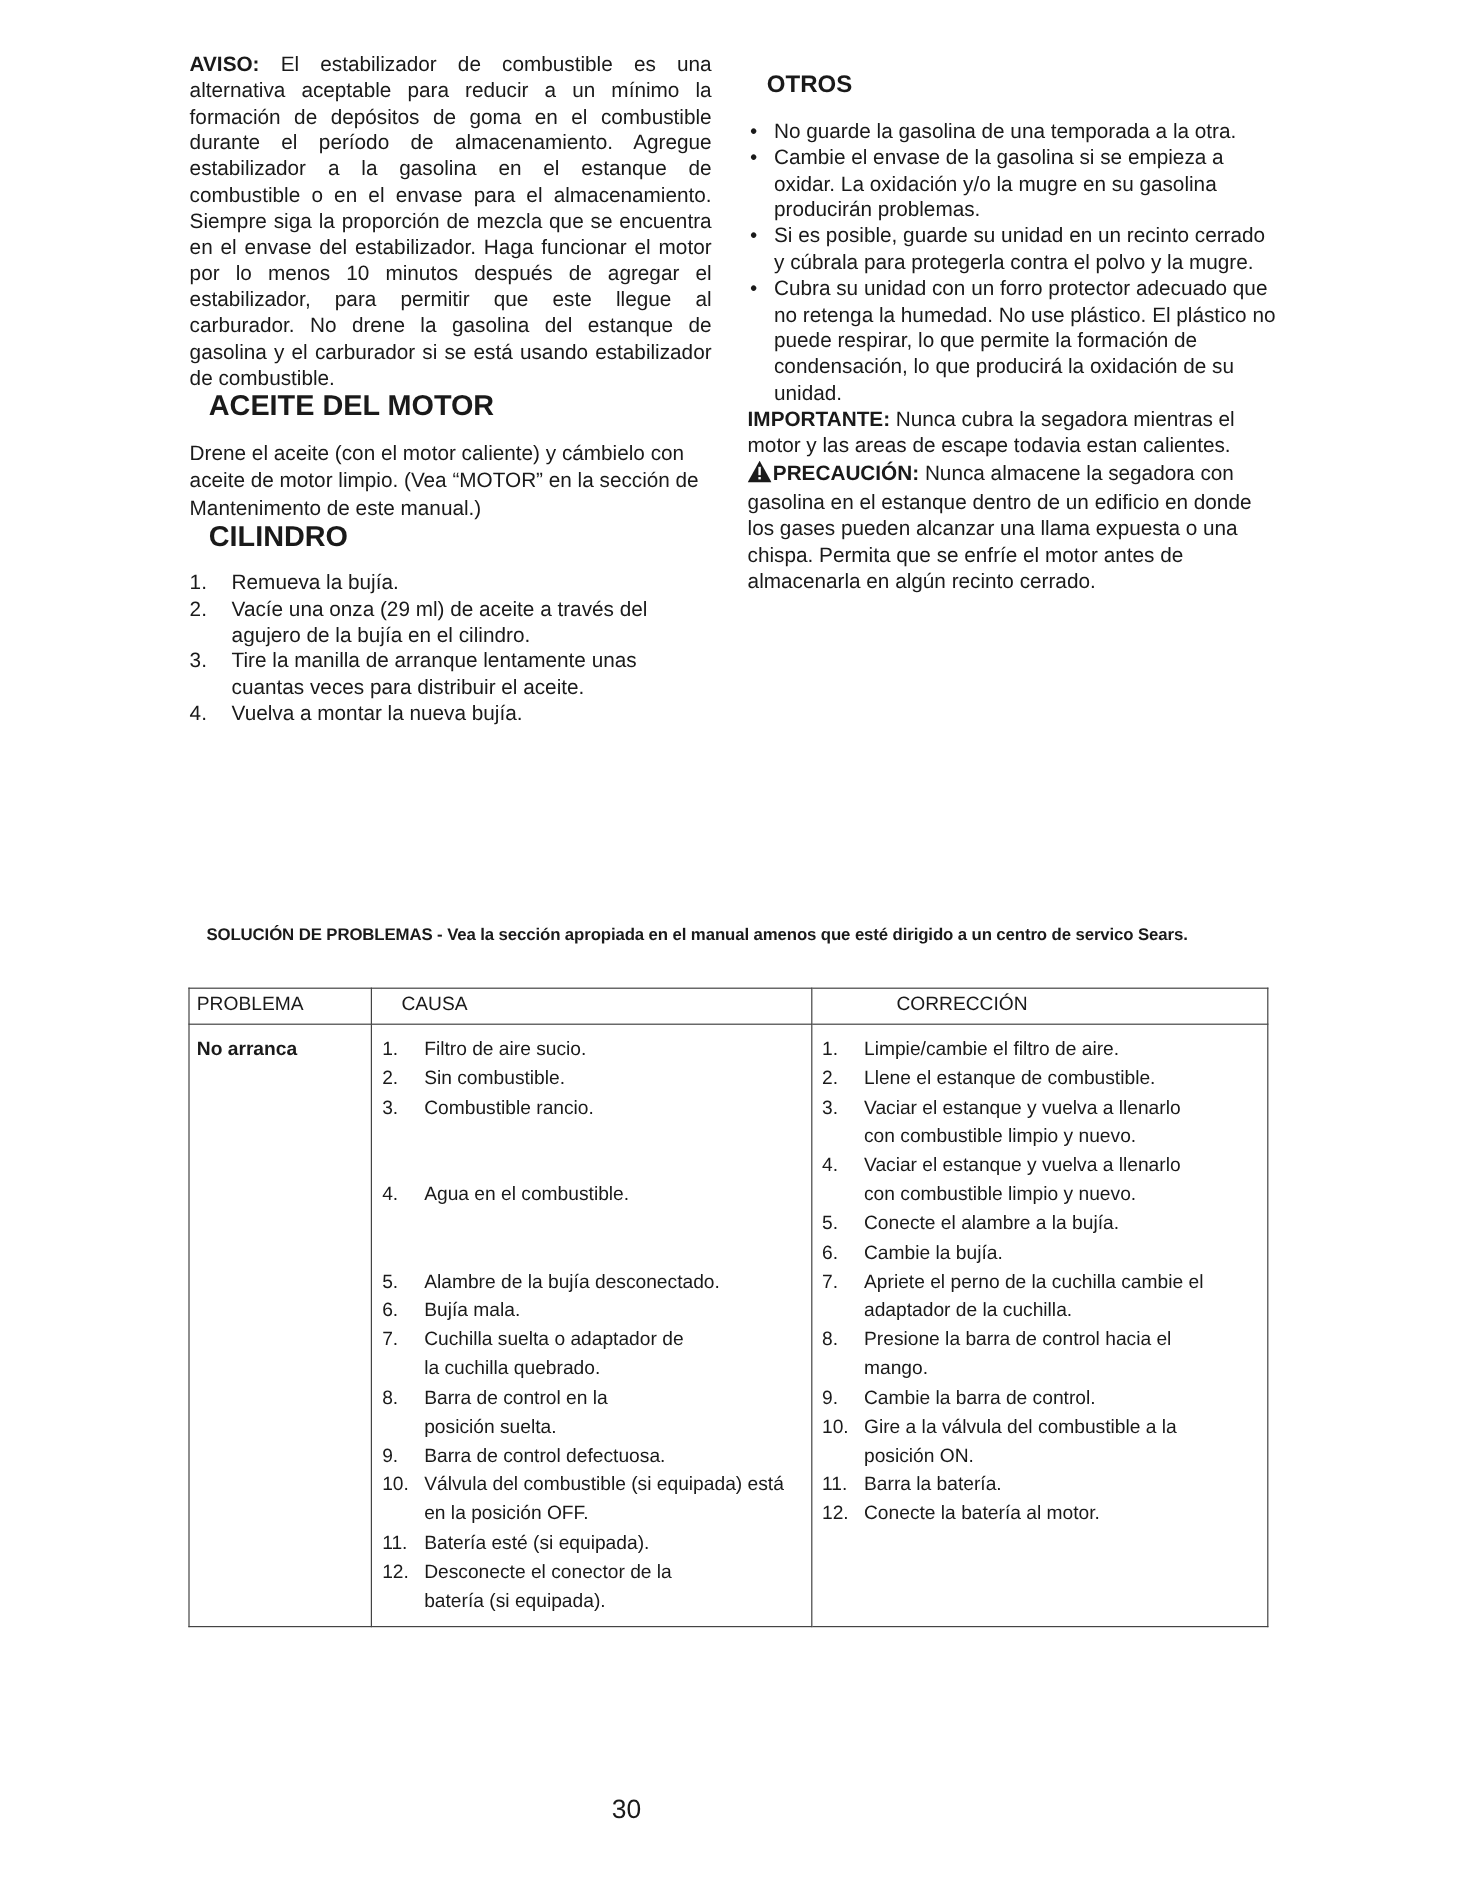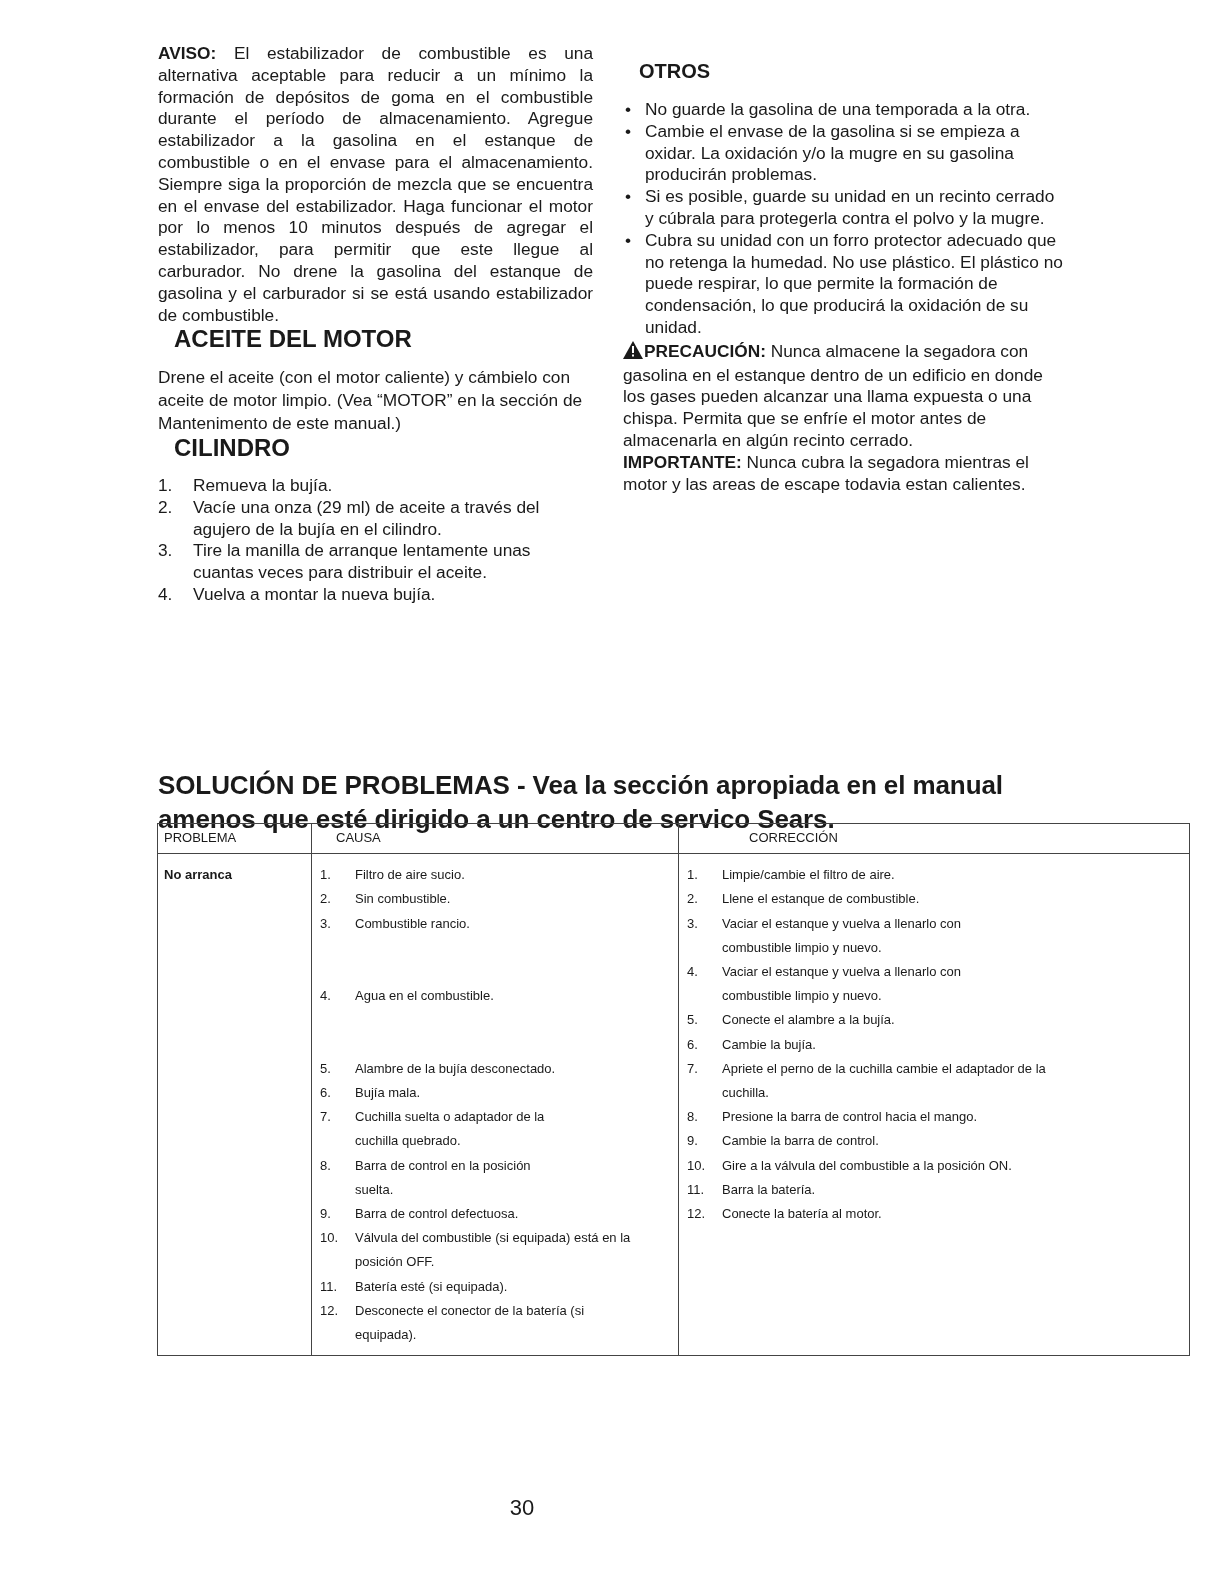--- a/index.html
+++ b/index.html
@@ -16,26 +16,26 @@
     .h-big { font-weight: bold; font-size: 20px; line-height: 24px; margin: 16px; }
     .p { margin: 0; }
     ol.num, ul.bul { margin: 0; padding: 0; list-style: none; }
     ol.num li, ul.bul li { position: relative; padding-left: 35px; }
     ol.num li .n { position: absolute; left: 0; top: 0; width: 30px; }
     ul.bul li { padding-left: 22px; }
     ul.bul li .n { position: absolute; left: 2px; top: 0; }
     .warn-icon { display: inline-block; vertical-align: -2px; margin-right: 1px; }
 
     .ts-title {
-      position: absolute; left: 158px; top: 768px; width: 900px;
-      font-weight: bold; font-size: 26px; line-height: 34px; letter-spacing: -0.1px;
+      position: absolute; left: 172px; top: 768px; width: 900px;
+      font-weight: bold; font-size: 14px; line-height: 21px; letter-spacing: -0.1px;
     }
     table.ts {
-      position: absolute; left: 157px; top: 823px; width: 1033px;
-      border-collapse: collapse; font-size: 13px; line-height: 24.2px;
+      position: absolute; left: 157px; top: 823px; width: 900px;
+      border-collapse: collapse; font-size: 16px; line-height: 24.2px;
     }
     table.ts th, table.ts td {
       border: 1.5px solid #444; vertical-align: top; text-align: left;
       font-weight: normal; padding: 0;
     }
     table.ts th { padding: 2px 6px 3px 6px; height: 24px; }
     table.ts td { padding: 9px 6px 8px 6px; }
     table.ts th.c2 { padding-left: 24px; }
     table.ts th.c3 { padding-left: 70px; }
     table.ts td.c1 { font-weight: bold; width: 141px; }
@@ -68,26 +68,26 @@
 </div>
 
 <div class="col col-right">
   <p class="h-big">OTROS</p>
   <ul class="bul">
     <li><span class="n">•</span><span>No guarde la gasolina de una temporada a la otra.</span></li>
     <li><span class="n">•</span><span>Cambie el envase de la gasolina si se empieza a oxidar. La oxidación y/o la mugre en su gasolina producirán problemas.</span></li>
     <li><span class="n">•</span><span>Si es posible, guarde su unidad en un recinto cerrado y cúbrala para protegerla contra el polvo y la mugre.</span></li>
     <li><span class="n">•</span><span>Cubra su unidad con un forro protector adecuado que no retenga la humedad. No use plástico. El plástico no puede respirar, lo que permite la formación de condensación, lo que producirá la oxidación de su unidad.</span></li>
   </ul>
+  <p class="p"><span class="b">IMPORTANTE:</span><span> Nunca cubra la segadora mientras el motor y las areas de escape todavia estan calientes.</span></p>
   <p class="p" style="margin-top:2px;"><span class="warn-icon"><svg width="20" height="18" viewBox="0 0 20 18">
           <path d="M10 0 L20 18 L0 18 Z" fill="#1a1a1a"></path>
           <rect x="9" y="5" width="2" height="7" fill="#fff"></rect>
           <rect x="9" y="13.5" width="2" height="2" fill="#fff"></rect>
         </svg></span><span class="b">PRECAUCIÓN:</span><span> Nunca almacene la segadora con gasolina en el estanque dentro de un edificio en donde los gases pueden alcanzar una llama expuesta o una chispa. Permita que se enfríe el motor antes de almacenarla en algún recinto cerrado.</span></p>
-  <p class="p"><span class="b">IMPORTANTE:</span><span> Nunca cubra la segadora mientras el motor y las areas de escape todavia estan calientes.</span></p>
 </div>
 
 <div class="ts-title">SOLUCIÓN DE PROBLEMAS - Vea la sección apropiada en el manual amenos que esté dirigido a un centro de servico Sears.</div>
 
 <table class="ts">
   <thead>
     <tr>
       <th class="c1">PROBLEMA</th>
       <th class="c2">CAUSA</th>
       <th class="c3">CORRECCIÓN</th>

